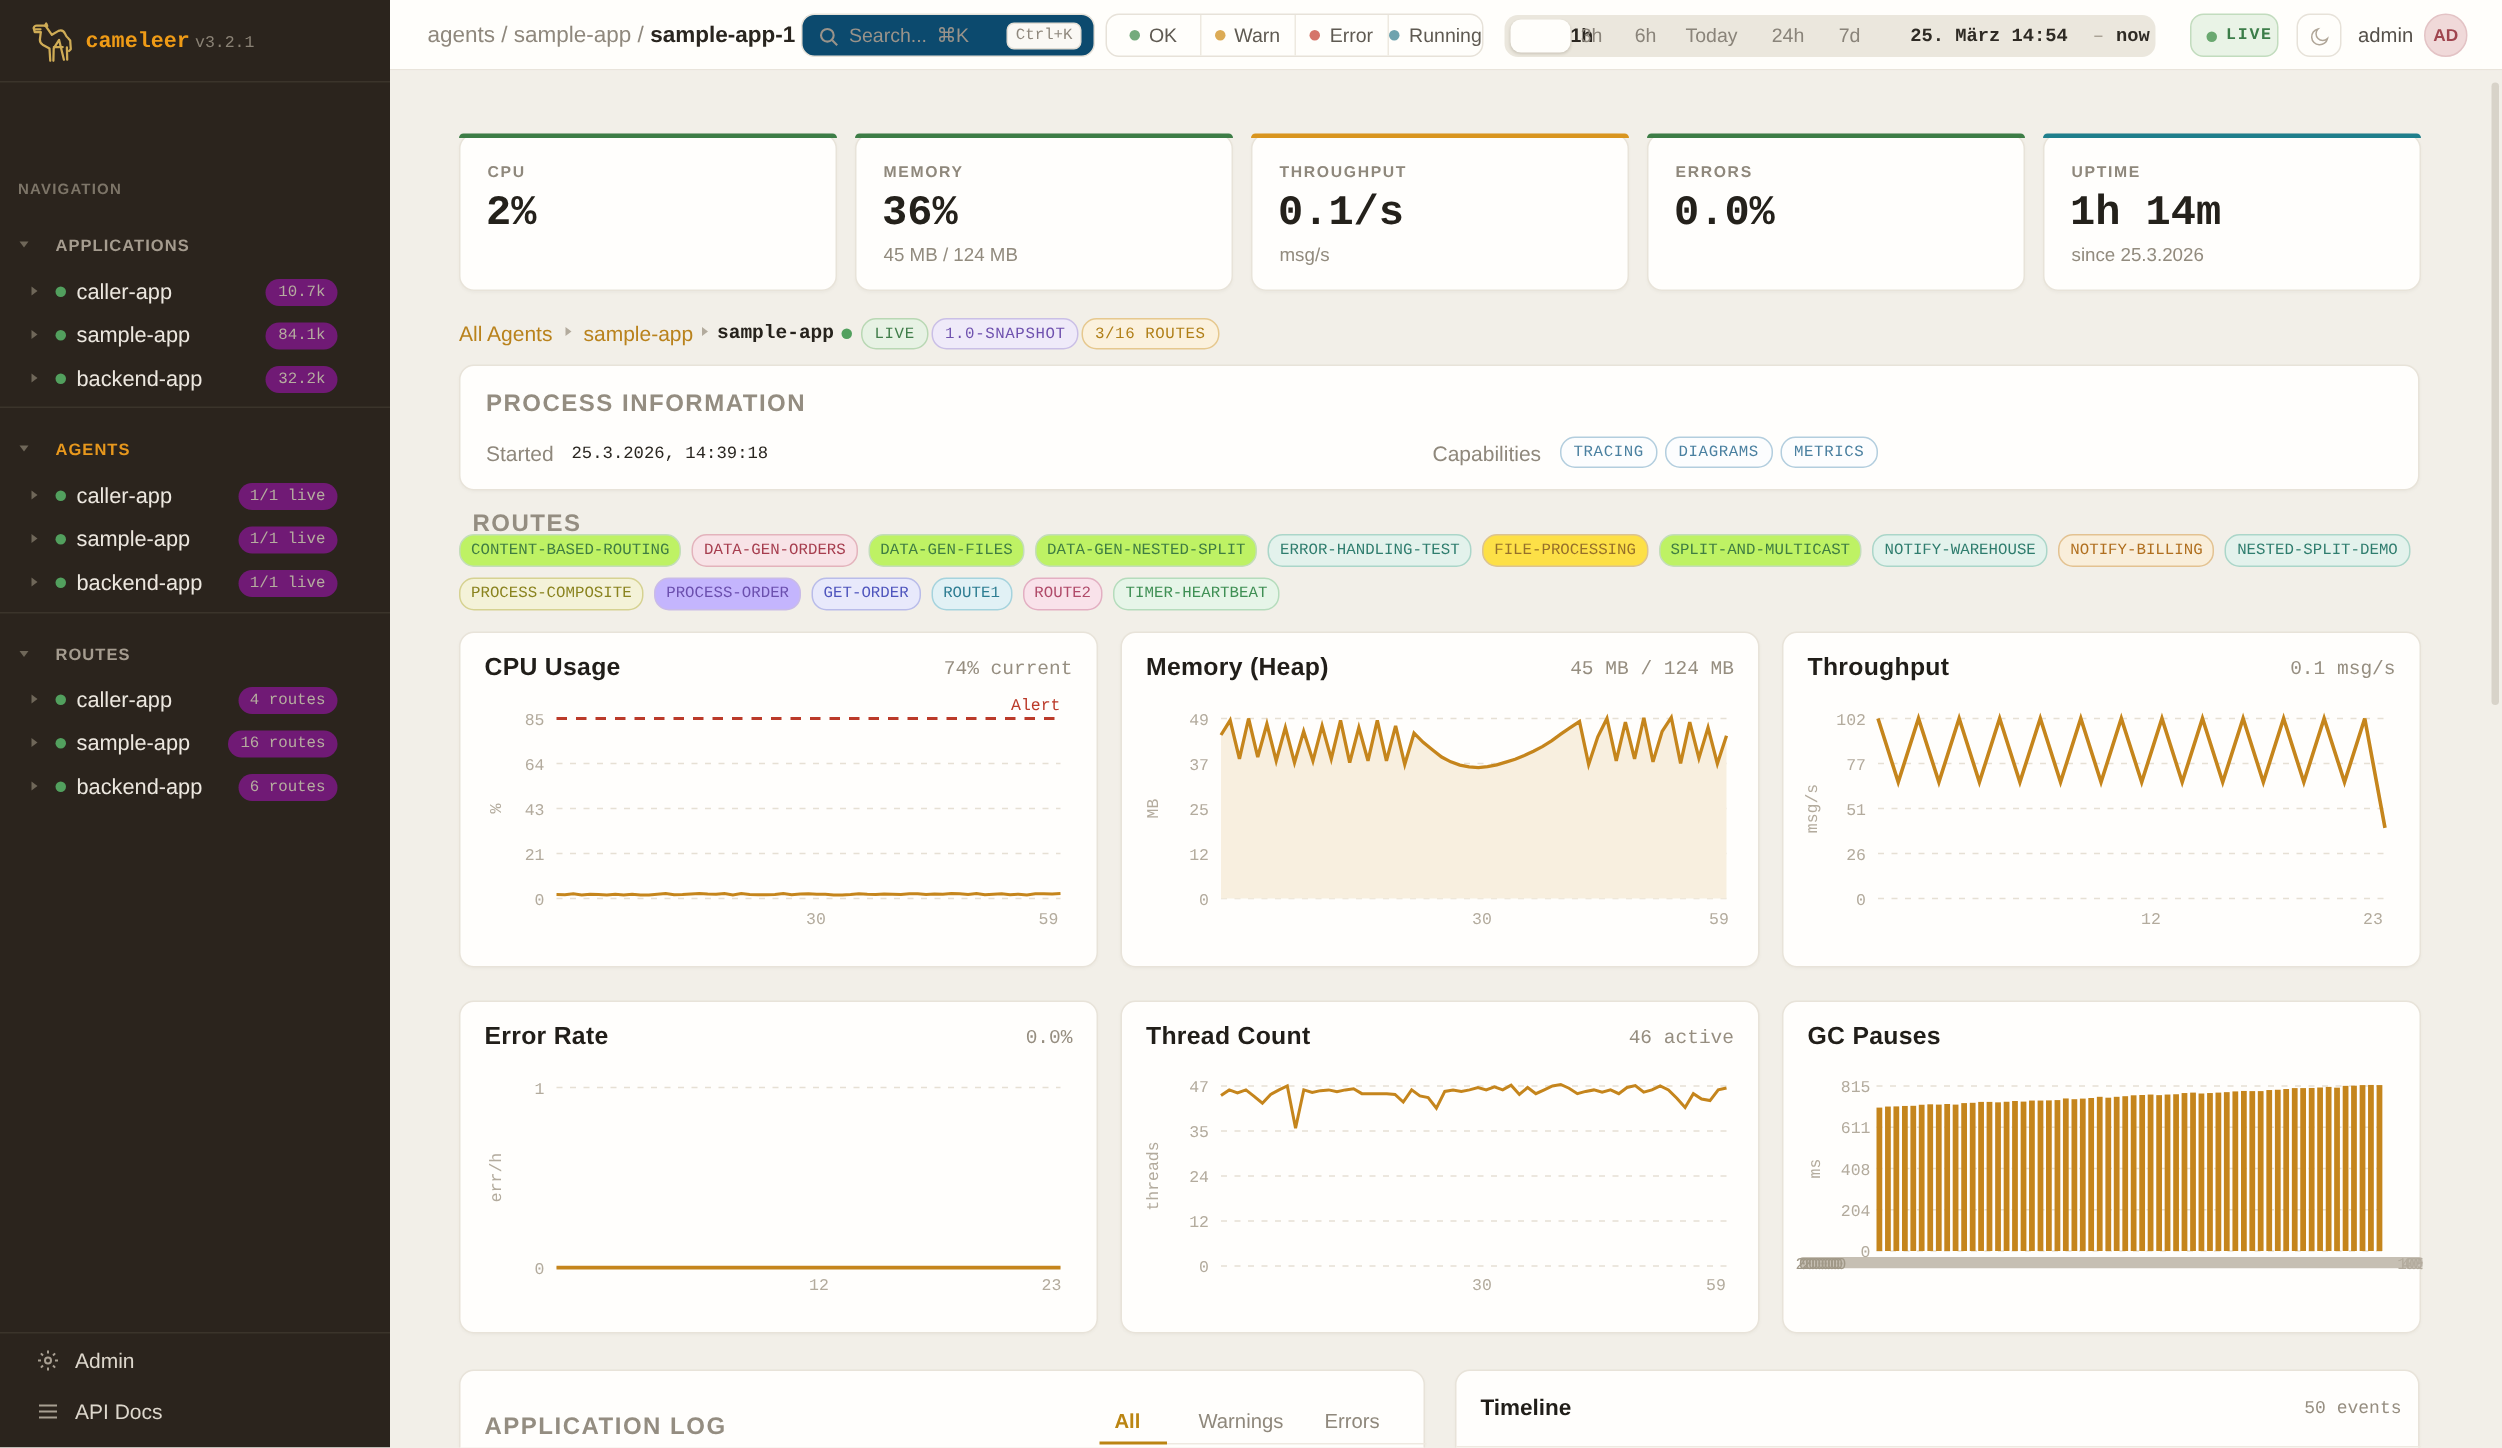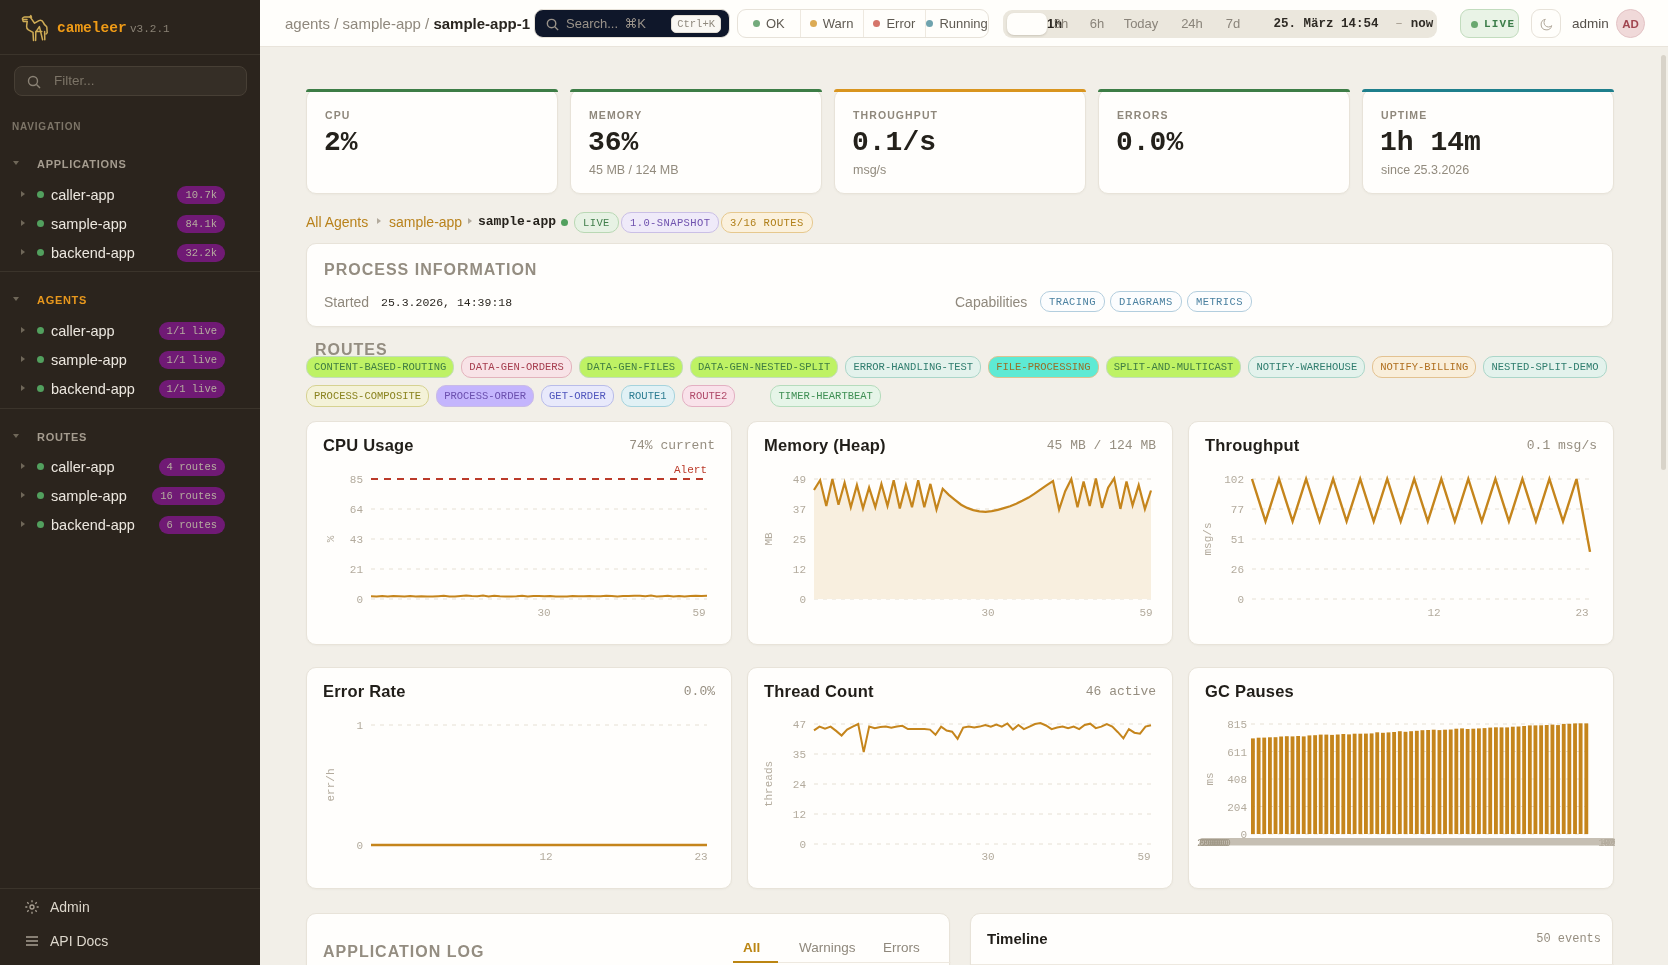--- a/index.html
+++ b/index.html
@@ -20,21 +20,21 @@
 .dot { position:absolute; width:7px; height:7px; border-radius:50%; background:#52a05e; }
 .item { position:absolute; left:51px; font-size:14.5px; color:#ece7df; }
 .badge { position:absolute; font-family:"Liberation Mono",monospace; font-size:10.5px; color:#b5ad9f; background:#701a75; border-radius:9px; padding:3px 8px; }
 .sep { position:absolute; left:0; width:260px; height:1px; background:#3b342b; }
 .bitem { position:absolute; left:50px; font-size:14px; color:#ddd7cc; }
 
 
 #topbar { position:absolute; left:260px; top:0; width:1408px; height:47px; background:#fffefb; border-bottom:1px solid #e9e4db; }
 #crumb { position:absolute; left:285px; top:15px; font-size:15px; color:#8f887d; }
 #crumb b { color:#29251f; font-weight:bold; }
-#search { position:absolute; left:534px; top:9px; width:196px; height:29px; border:1px solid #e7e2d9; background:#0f172a; border-radius:9px; }
+#search { position:absolute; left:534px; top:9px; width:196px; height:29px; border:1px solid #e7e2d9; background:#0c4a6e; border-radius:9px; }
 #search .ph { position:absolute; left:31px; top:6px; font-size:13px; color:#9a938a; }
 #search .kbd { position:absolute; right:8px; top:5px; font-family:"Liberation Mono",monospace; font-size:10.5px; color:#8f887d; border:1px solid #e3ded5; border-radius:5px; padding:2px 5px; background:#faf8f4; }
 #filters { position:absolute; left:737px; top:9px; width:252px; height:29px; border:1px solid #e7e2d9; background:#fffefb; border-radius:9px; display:flex; }
 #filters .f { flex:1; display:flex; align-items:center; justify-content:center; gap:6px; font-size:13px; color:#5f5a52; border-right:1px solid #eee9e0; }
 #filters .f:last-child { border-right:none; }
 #filters .d { width:7px; height:7px; border-radius:50%; }
 #seg { position:absolute; left:1003px; top:10px; width:434px; height:28px; background:#ebe7dd; border-radius:9px; }
 #seg .s { position:absolute; top:0; height:28px; line-height:28px; font-size:13px; color:#8a847a; text-align:center; }
 #seg .on { top:3px; height:22px; line-height:22px; background:#fffefb; border-radius:7px; color:#2a2620; font-weight:bold; box-shadow:0 1px 2px rgba(60,50,30,.18); }
 #live { position:absolute; left:1460px; top:9px; width:59px; height:29px; background:#e9f3e6; border:1px solid #c2dcbe; border-radius:9px; }
@@ -53,24 +53,24 @@
 .stat .sub { position:absolute; left:18px; top:73px; font-size:12.5px; color:#928b7e; }
 
 .pill { position:absolute; font-family:"Liberation Mono",monospace; font-size:10.5px; letter-spacing:0.4px; border-radius:10px; border:1px solid; padding:3.5px 8px; }
 
 .chartcard .title { position:absolute; left:16px; top:14px; font-size:16.5px; font-weight:bold; color:#211e19; letter-spacing:0.2px; }
 .chartcard .cv { position:absolute; right:16px; top:16px; font-family:"Liberation Mono",monospace; font-size:13px; color:#968e80; }
 .chartcard svg { position:absolute; left:0; top:0; }
 
 .chip { font-family:"Liberation Mono",monospace; font-size:10.5px; letter-spacing:0; border-radius:10px; border:1px solid; padding:4px 7px; margin:0 7px 7px 0; display:inline-block; }
 .green  { color:#3f7d42; border-color:#c3ddba; background:#bef264; }
-.green2 { color:#3f8f54; border-color:#b5dcbc; background:#e6f5e8;margin-left:28px; }
+.green2 { color:#3f8f54; border-color:#b5dcbc; background:#e6f5e8; }
 .red    { color:#a63d4e; border-color:#e3b3bc; background:#f8e3e7; }
 .teal   { color:#2f7d6e; border-color:#abd6c9; background:#e3f2ec; }
-.tan    { color:#96702a; border-color:#dcc391; background:#5eead4; }
+.tan    { color:#96702a; border-color:#dcc391; background:#fde047; }
 .orangec{ color:#b06f1f; border-color:#e3c291; background:#f9eeda; }
 .olive  { color:#8a831f; border-color:#d6d291; background:#f4f2d8; }
 .purple { color:#6b4fae; border-color:#c9bbe7; background:#c4b5fd; }
 .indigo { color:#4f55bd; border-color:#b9bce9; background:#e8e9fb; }
 .cyan   { color:#2d7d92; border-color:#a5d3dd; background:#e1f1f5; }
 .pink   { color:#b04a69; border-color:#e3afc2; background:#f9e2ea; }
 
 .gray-lab { font-size:16px; font-weight:bold; letter-spacing:1.0px; color:#948d81; }
 </style></head>
 <body>
@@ -82,27 +82,20 @@
       <path d="M7,10.5 L11,10.5"></path>
       <path d="M14,8.2 L14.8,6.6 L15.5,8.3"></path>
       <path d="M11.2,12.4 L10.6,17.3 Q10.4,19.3 12.4,20.8 L17,23.4 L17.5,31.5"></path>
       <path d="M14.6,8.6 L18.6,14.2 L23,11.6 Q26,10.4 27.4,13.6 Q28.2,15.6 29.6,16.6 L30.8,18 L31.2,23.8 L30,25"></path>
       <path d="M19.6,31.5 L19.8,23.2 L23.4,17.6 L26.6,30.8"></path>
       <path d="M28.6,22.6 L28.8,30.8"></path>
       <path d="M19.9,22.4 L25.8,22.4"></path>
     </svg>
     <div class="word">cameleer</div>
       <div class="ver">v3.2.1</div>
-  </div>
-  <div id="filter">
-    <svg style="position:absolute;left:11px;top:7px" width="16" height="16" viewBox="0 0 16 16" fill="none" stroke="#8a8275" stroke-width="1.4">
-        <circle cx="7" cy="7" r="4.5"></circle>
-        <line x1="10.5" y1="10.5" x2="14" y2="14"></line>
-      </svg>
-    <span>Filter...</span>
   </div>
   <div class="navlab" style="top:121px;">NAVIGATION</div>
 
   <div class="caret-d" style="top:161px;"></div>
   <div class="seclab" style="top:158px;">APPLICATIONS</div>
   <div class="caret-r" style="top:191px;"></div>
     <div class="dot" style="left:37px;top:191px;"></div>
     <div class="item" style="top:187px;">caller-app</div>
     <div class="badge" style="right:35px;top:186px;">10.7k</div>
   <div class="caret-r" style="top:220px;"></div>

